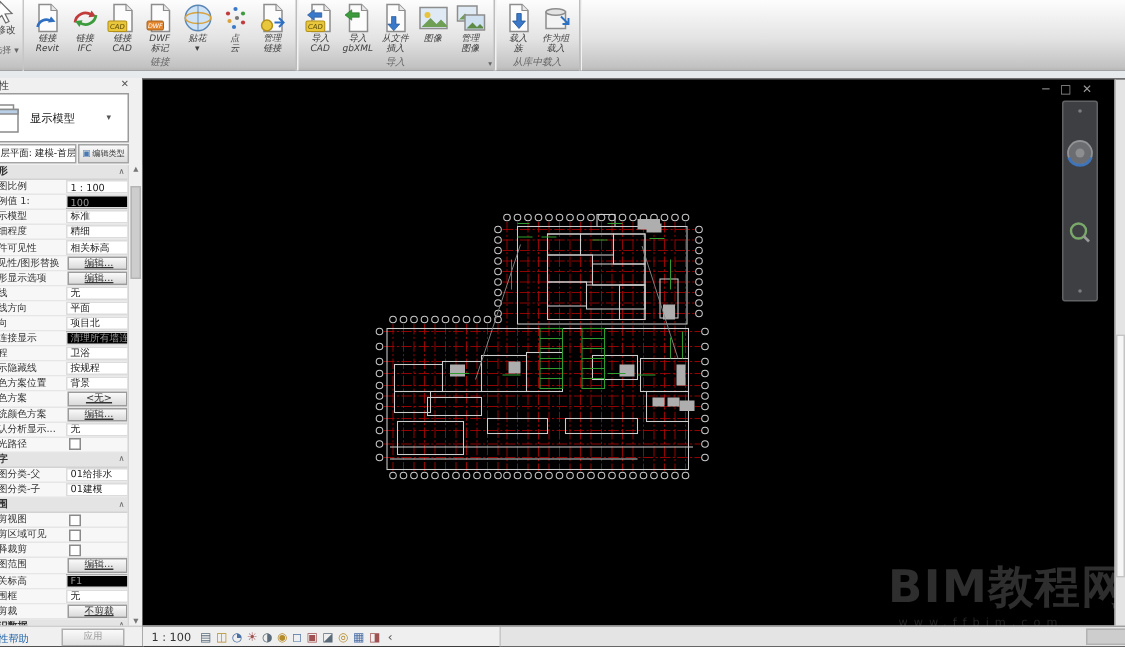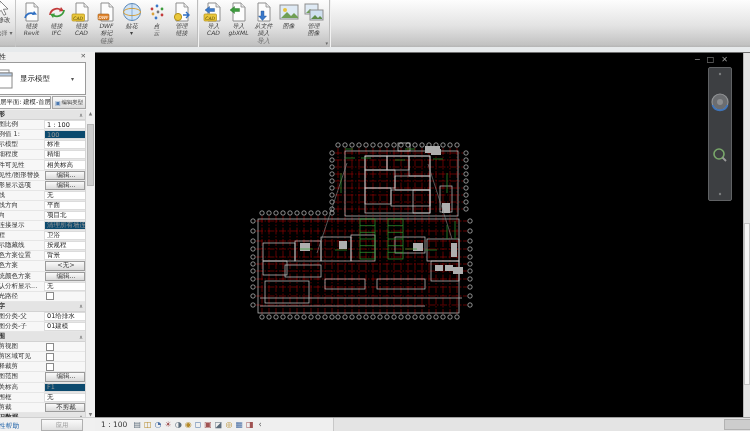--- a/index.html
+++ b/index.html
@@ -43,23 +43,23 @@
   .edit-type .eticon{color:#4a78b0;font-size:6px;margin-right:1px;}
   .pgrid{position:absolute;left:0;right:9px;top:58px;bottom:13px;overflow:hidden;background:#f0f0f0;}
   .psec{height:9.1px;background:#e4e4e4;border-bottom:1px solid #d2d2d2;font-size:6.6px;font-weight:bold;
     color:#333;display:flex;align-items:center;padding-left:3px;}
   .psec .collapse{margin-left:auto;margin-right:3px;font-weight:normal;font-size:5.5px;color:#666;}
   .prow{height:9.1px;display:flex;border-bottom:1px solid #e6e6e6;background:#f7f7f7;}
   .plabel{flex:0 0 52px;font-size:6.5px;color:#333;white-space:nowrap;overflow:hidden;
     display:flex;align-items:center;padding-left:3px;}
   .pval{flex:1;font-size:6.5px;color:#222;display:flex;align-items:center;padding-left:2px;
     background:#fff;border:1px solid #dcdcdc;white-space:nowrap;overflow:hidden;cursor:pointer;}
-  .pval.gray{color:#979797;background:#0c4a6e;cursor:default;}
+  .pval.gray{color:#979797;background:#000000;cursor:default;}
   .pval.btn{justify-content:center;background:linear-gradient(#fafafa,#dadada);border:1px solid #9b9b9b;
-    margin:0 1px;color:#333;}
+    margin:0 1px;color:#333;text-decoration:underline;}
   .pval.chk{background:transparent;border:none;cursor:pointer;}
   .chkbox{width:6px;height:6px;border:1px solid #8a8a8a;background:#fff;}
   .pscroll{position:absolute;right:0;top:58px;bottom:13px;width:9px;background:#f0f0f0;border-left:1px solid #d5d5d5;}
   .pscroll .arr{position:absolute;left:0;right:0;text-align:center;font-size:4.5px;color:#777;cursor:pointer;}
   .pscroll .thumb{position:absolute;left:1px;right:1px;top:14px;height:60px;background:#cdcdcd;border:1px solid #b5b5b5;cursor:pointer;}
   .pbottom{position:absolute;left:0;right:0;bottom:0;height:13px;background:#f0f0f0;border-top:1px solid #cfcfcf;}
   .phelp{position:absolute;left:3px;top:3px;font-size:6.8px;color:#1f62a8;cursor:pointer;}
   .papply{position:absolute;right:12px;top:1px;width:40px;height:10px;border:1px solid #b0b0b0;
     background:linear-gradient(#fafafa,#e0e0e0);font-size:6.3px;color:#9a9a9a;text-align:center;line-height:10px;cursor:pointer;}
 
@@ -226,20 +226,43 @@
                 <path d="M3 12 l4 -4 3 3 2 -2 2 2 v1z" fill="#6f9e55"></path>
                 <rect x="7" y="9" width="13" height="10" fill="#cfe0f0" stroke="#8d8d8d"></rect>
                 <path d="M8 18 l4 -4 3 3 2 -2 2 2 v1z" fill="#5d8a46"></path>
               </svg>
               <span class="rlabel">管理</span>
               <span class="rlabel">图像</span>
             </div>
           </div>
           <div class="glabel">导入</div>
           <span class="glauncher">▾</span>
+        </div>
+        <div class="rgroup">
+          <div class="ritems">
+            <div class="ritem">
+              <svg width="22" height="22" viewBox="0 0 22 22">
+                <path d="M5 2 h8 l4 4 v14 h-12 z" fill="#fcfcfc" stroke="#8d8d8d"></path>
+                <path d="M13 2 v4 h4" fill="#e8e8e8" stroke="#8d8d8d" stroke-width="0.8"></path>
+                <path d="M9.5 8 h3 v5 h2.8 l-4.3 5 -4.3 -5 h2.8 z" fill="#3a78c9" stroke="#1f4e8c" stroke-width="0.5"></path>
+              </svg>
+              <span class="rlabel">载入</span>
+              <span class="rlabel">族</span>
+            </div>
+            <div class="ritem">
+              <svg width="22" height="22" viewBox="0 0 22 22">
+                <rect x="4" y="7" width="13" height="11" fill="#f3f3f3" stroke="#8d8d8d"></rect>
+                <ellipse cx="10.5" cy="7" rx="6.5" ry="2.2" fill="#e3e3e3" stroke="#8d8d8d"></ellipse>
+                <path d="M14 10 l5 5 m0 -4 v4 h-4" stroke="#2f6fc2" stroke-width="1.3" fill="none"></path>
+              </svg>
+              <span class="rlabel">作为组</span>
+              <span class="rlabel">载入</span>
+            </div>
+          </div>
+          <div class="glabel">从库中载入</div>
         </div>
       </div>
     <div class="ribbon-rest"></div>
   </div>
   <div class="substrip"></div>
 
   <aside class="props">
     <div class="props-inner">
       <div class="p-title">属性</div>
       <div class="p-close">✕</div>
@@ -629,20 +652,22 @@
             <line x1="205" y1="196" x2="218" y2="196"></line>
             <line x1="240" y1="197" x2="252" y2="197"></line>
             <line x1="310" y1="196" x2="322" y2="196"></line>
             <line x1="330" y1="197" x2="342" y2="197"></line>
             <line x1="352" y1="172" x2="352" y2="186"></line>
             <line x1="360" y1="168" x2="360" y2="186"></line>
             <line x1="246" y1="120" x2="246" y2="140"></line>
             <line x1="352" y1="120" x2="352" y2="140"></line>
           </g>
         </svg>
+      <div class="watermark">BIM教程网</div>
+      <div class="watermark-url">www.ffbim.com</div>
       <div class="mdi">
         <span>─</span>
         <span>□</span>
         <span>✕</span>
       </div>
       <div class="navbar">
         <svg width="22" height="132" viewBox="0 0 22 132">
           <g>
             <circle cx="11" cy="34" r="8" fill="#6b6d70" stroke="#919395" stroke-width="1.2"></circle>
             <circle cx="11" cy="34" r="3" fill="#8c8e90"></circle>

